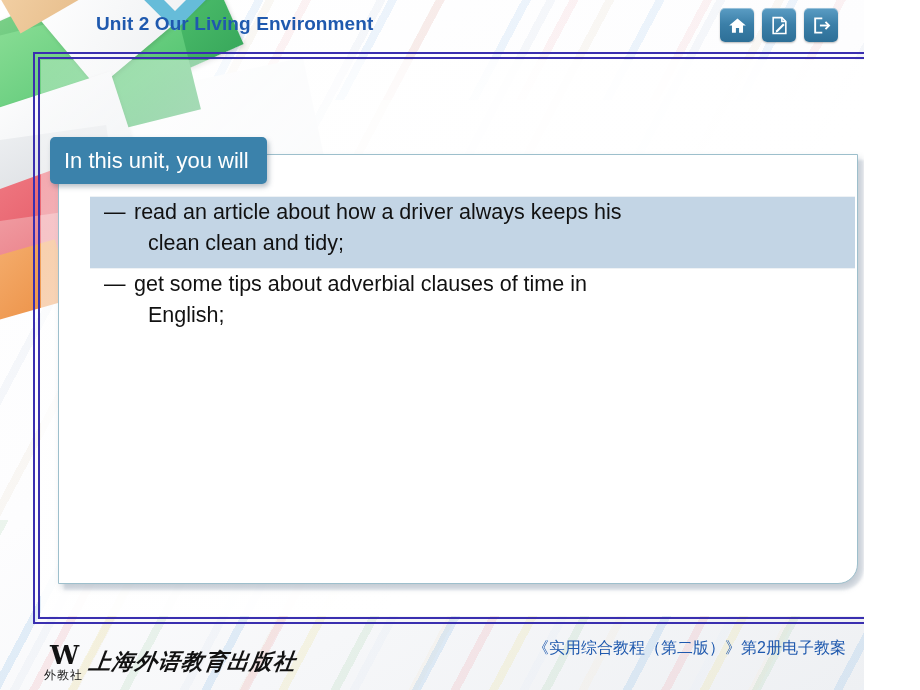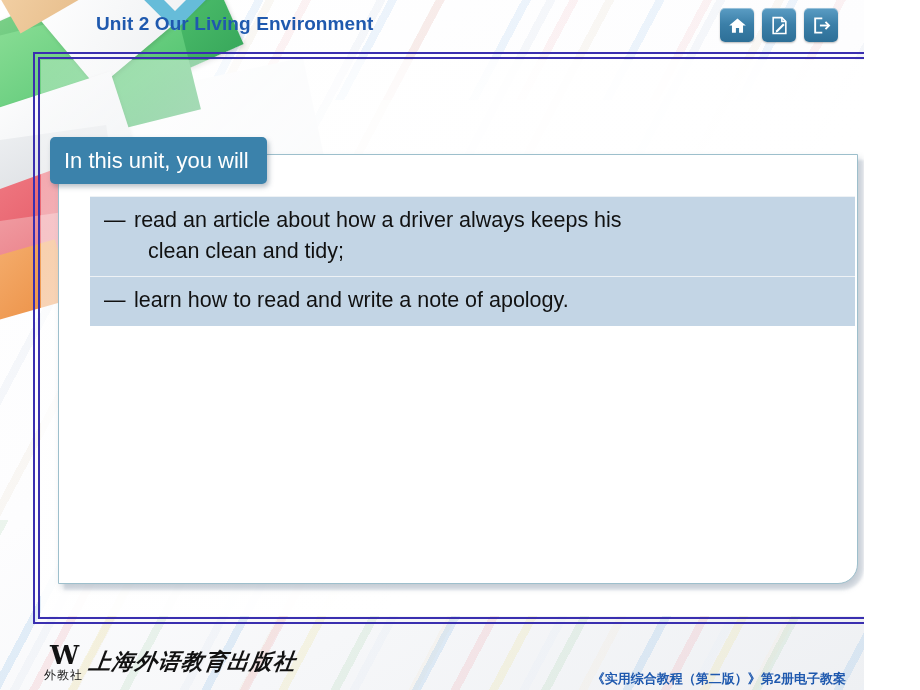--- a/index.html
+++ b/index.html
@@ -286,21 +286,21 @@
     left: 90px;
     top: 196px;
     width: 765px;
     border-collapse: collapse;
     z-index: 4;
   }
   .list-table td {
     font-size: 21.5px;
     color: #111111;
     line-height: 1.42;
-    padding: 8px 14px 10px 14px;
+    padding: 0 14px 10px 14px;
     vertical-align: middle;
     border-top: 1px solid #eef2f5;
   }
   .list-table tr.shaded td { background: #c3d5e5; }
   .list-table tr.plain td  { background: #ffffff; }
   .dash { display: inline-block; width: 30px; }
   .wrapline { display: block; padding-left: 44px; }
   .firstline { display: block; text-indent: 0; }
 
   
@@ -339,23 +339,23 @@
     font-style: italic;
     color: #121212;
     letter-spacing: 1px;
     transform: skewX(-8deg);
     padding-bottom: 4px;
   }
 
   .footer-right {
     position: absolute;
     right: 18px;
-    top: 670px;
-    font-size: 13px;
-    font-weight: bold;
+    top: 638px;
+    font-size: 16px;
+    font-weight: normal;
     color: #1f59ae;
     white-space: nowrap;
   }
 </style>
 </head>
 <body>
 
 <div id="slide">
 
   <div class="bg-base"></div>
@@ -423,23 +423,24 @@
   </div>
 
   <table class="list-table">
     <tbody>
         <tr class="shaded">
           <td>
             <span class="firstline"><span class="dash">—</span>read an article about how a driver always keeps his</span>
             <span class="wrapline">clean clean and tidy;</span>
           </td>
         </tr>
-        <tr class="shaded">
+        <tr class="plain">
           <td>
-            <span class="firstline"><span class="dash">—</span>learn how to read and write a note of apology.</span>
+            <span class="firstline"><span class="dash">—</span>get some tips about adverbial clauses of time in</span>
+            <span class="wrapline">English;</span>
           </td>
         </tr>
       </tbody>
   </table>
 
   <div class="footer-logo">
     <div class="logo-mark">
       <div class="logo-w">W</div>
       <div class="logo-sub">外教社</div>
     </div>

